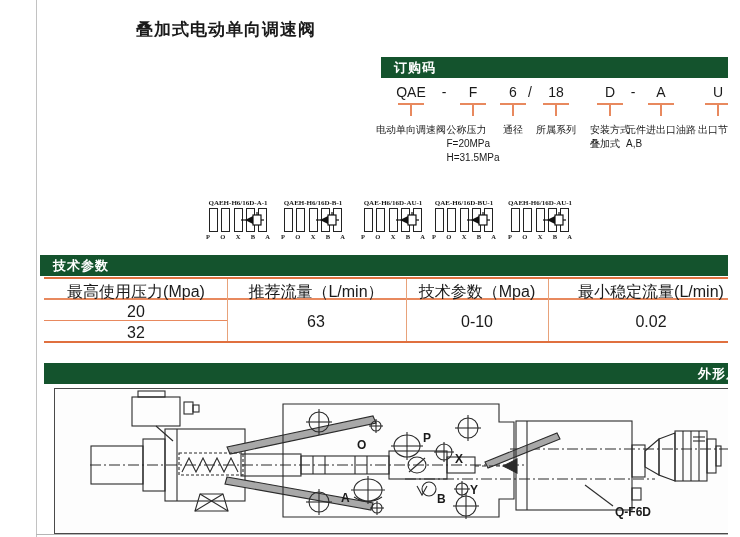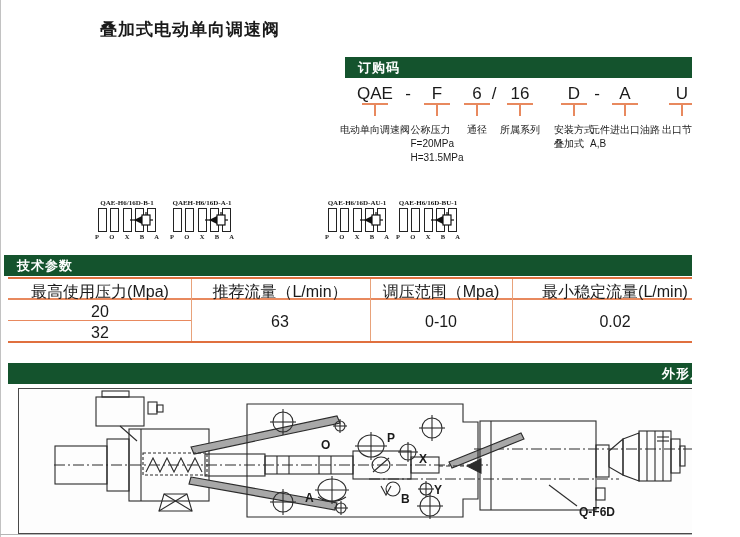--- a/index.html
+++ b/index.html
@@ -1,29 +1,29 @@
 <!DOCTYPE html>
 <html><head>
 <meta charset="utf-8">
 <style>
   html,body{margin:0;padding:0;}
   body{width:740px;height:537px;background:#fff;font-family:"Liberation Sans","DejaVu Sans",sans-serif;color:#1a1a1a;}
-  .page{position:relative;width:692px;height:537px;overflow:hidden;background:#fff;}
+  .page{position:relative;width:692px;height:537px;overflow:hidden;background:#fff;margin-left:36px;}
   .edge-left{position:absolute;left:0;top:0;width:1px;height:537px;background:#c2c2c2;}
   .edge-bottom{position:absolute;left:0;top:534px;width:740px;height:1px;background:#b5b5b5;}
 
   .doc-title{position:absolute;left:100px;top:18px;font-size:17px;font-weight:bold;letter-spacing:1px;}
 
   .banner{position:absolute;height:21px;background:#14532d;color:#fff;font-weight:bold;
           font-size:13px;line-height:21px;padding-left:13px;box-sizing:border-box;letter-spacing:1px;}
   .banner-order{left:345px;top:57px;width:372px;}
   .banner-tech{left:4px;top:255px;width:710px;}
   .banner-outline{left:8px;top:363px;width:710px;text-align:right;}
 
-  .code-item{position:absolute;top:84px;transform:translateX(-50%);font-size:17px;white-space:nowrap;}
+  .code-item{position:absolute;top:84px;transform:translateX(-50%);font-size:14px;white-space:nowrap;}
   .tmark{position:absolute;top:103px;width:26px;height:14px;margin-left:-13px;}
   .tmark::before{content:"";position:absolute;left:0;right:0;top:0;height:2px;background:#e8895e;}
   .tmark::after{content:"";position:absolute;left:50%;top:2px;width:2px;height:11px;margin-left:-1px;background:#e8895e;}
   .code-desc{position:absolute;top:123px;transform:translateX(-50%);text-align:left;
              font-size:10px;line-height:14px;white-space:nowrap;}
 
   .sym{position:absolute;top:199px;width:74px;text-align:center;}
   .sym-label{font-size:7px;font-weight:bold;white-space:nowrap;font-family:"Liberation Serif","DejaVu Serif",serif;}
   .sym-cells{position:relative;width:58px;height:24px;margin:1px auto 0;display:flex;justify-content:space-between;}
   .cell{width:9px;height:24px;border:1px solid #222;box-sizing:border-box;background:transparent;}
@@ -52,21 +52,21 @@
 
   <div class="doc-title">叠加式电动单向调速阀</div>
 
   <div class="banner banner-order">订购码</div>
 
   <span class="code-item" style="left:375px">QAE</span>
   <span class="code-item" style="left:408px">-</span>
   <span class="code-item" style="left:437px">F</span>
   <span class="code-item" style="left:477px">6</span>
   <span class="code-item" style="left:494px">/</span>
-  <span class="code-item" style="left:520px">16</span>
+  <span class="code-item" style="left:520px">18</span>
   <span class="code-item" style="left:574px">D</span>
   <span class="code-item" style="left:597px">-</span>
   <span class="code-item" style="left:625px">A</span>
   <span class="code-item" style="left:682px">U</span>
 
   <div class="tmark" style="left:375px"></div>
   <div class="tmark" style="left:437px"></div>
   <div class="tmark" style="left:477px"></div>
   <div class="tmark" style="left:520px"></div>
   <div class="tmark" style="left:574px"></div>
@@ -92,43 +92,20 @@
     <div>叠加式</div>
   </div>
   <div class="code-desc" style="left:625px">
     <div>元件进出口油路</div>
     <div>A,B</div>
   </div>
   <div class="code-desc" style="left:682px">
     <div>出口节流</div>
   </div>
 
-  <div class="sym" style="left:90px">
-    <div class="sym-label">QAE-H6/16D-B-1</div>
-    <div class="sym-cells">
-      <i class="cell"></i>
-        <i class="cell"></i>
-        <i class="cell"></i>
-        <i class="cell"></i>
-        <i class="cell"></i>
-      <svg class="sym-glyph" width="26" height="16" viewBox="0 0 26 16">
-        <path d="M1,8 H24" stroke="#111" stroke-width="1.2" fill="none"></path>
-        <path d="M13,4 l-8,4 8,4 z" fill="#111"></path>
-        <rect x="13" y="3" width="8" height="10" fill="#fff" stroke="#111" stroke-width="1.2"></rect>
-        <line x1="17" y1="0" x2="17" y2="3" stroke="#111" stroke-width="1.2"></line>
-      </svg>
-    </div>
-    <div class="sym-ports">
-      <span>P</span>
-        <span>O</span>
-        <span>X</span>
-        <span>B</span>
-        <span>A</span>
-    </div>
-  </div>
   <div class="sym" style="left:165px">
     <div class="sym-label">QAEH-H6/16D-A-1</div>
     <div class="sym-cells">
       <i class="cell"></i>
         <i class="cell"></i>
         <i class="cell"></i>
         <i class="cell"></i>
         <i class="cell"></i>
       <svg class="sym-glyph" width="26" height="16" viewBox="0 0 26 16">
         <path d="M1,8 H24" stroke="#111" stroke-width="1.2" fill="none"></path>
@@ -138,20 +115,43 @@
       </svg>
     </div>
     <div class="sym-ports">
       <span>P</span>
         <span>O</span>
         <span>X</span>
         <span>B</span>
         <span>A</span>
     </div>
   </div>
+  <div class="sym" style="left:240px">
+    <div class="sym-label">QAEH-H6/16D-B-1</div>
+    <div class="sym-cells">
+      <i class="cell"></i>
+        <i class="cell"></i>
+        <i class="cell"></i>
+        <i class="cell"></i>
+        <i class="cell"></i>
+      <svg class="sym-glyph" width="26" height="16" viewBox="0 0 26 16">
+        <path d="M1,8 H24" stroke="#111" stroke-width="1.2" fill="none"></path>
+        <path d="M13,4 l-8,4 8,4 z" fill="#111"></path>
+        <rect x="13" y="3" width="8" height="10" fill="#fff" stroke="#111" stroke-width="1.2"></rect>
+        <line x1="17" y1="0" x2="17" y2="3" stroke="#111" stroke-width="1.2"></line>
+      </svg>
+    </div>
+    <div class="sym-ports">
+      <span>P</span>
+        <span>O</span>
+        <span>X</span>
+        <span>B</span>
+        <span>A</span>
+    </div>
+  </div>
   <div class="sym" style="left:320px">
     <div class="sym-label">QAE-H6/16D-AU-1</div>
     <div class="sym-cells">
       <i class="cell"></i>
         <i class="cell"></i>
         <i class="cell"></i>
         <i class="cell"></i>
         <i class="cell"></i>
       <svg class="sym-glyph" width="26" height="16" viewBox="0 0 26 16">
         <path d="M1,8 H24" stroke="#111" stroke-width="1.2" fill="none"></path>
@@ -163,20 +163,43 @@
     <div class="sym-ports">
       <span>P</span>
         <span>O</span>
         <span>X</span>
         <span>B</span>
         <span>A</span>
     </div>
   </div>
   <div class="sym" style="left:391px">
     <div class="sym-label">QAE-H6/16D-BU-1</div>
+    <div class="sym-cells">
+      <i class="cell"></i>
+        <i class="cell"></i>
+        <i class="cell"></i>
+        <i class="cell"></i>
+        <i class="cell"></i>
+      <svg class="sym-glyph" width="26" height="16" viewBox="0 0 26 16">
+        <path d="M1,8 H24" stroke="#111" stroke-width="1.2" fill="none"></path>
+        <path d="M13,4 l-8,4 8,4 z" fill="#111"></path>
+        <rect x="13" y="3" width="8" height="10" fill="#fff" stroke="#111" stroke-width="1.2"></rect>
+        <line x1="17" y1="0" x2="17" y2="3" stroke="#111" stroke-width="1.2"></line>
+      </svg>
+    </div>
+    <div class="sym-ports">
+      <span>P</span>
+        <span>O</span>
+        <span>X</span>
+        <span>B</span>
+        <span>A</span>
+    </div>
+  </div>
+  <div class="sym" style="left:467px">
+    <div class="sym-label">QAEH-H6/16D-AU-1</div>
     <div class="sym-cells">
       <i class="cell"></i>
         <i class="cell"></i>
         <i class="cell"></i>
         <i class="cell"></i>
         <i class="cell"></i>
       <svg class="sym-glyph" width="26" height="16" viewBox="0 0 26 16">
         <path d="M1,8 H24" stroke="#111" stroke-width="1.2" fill="none"></path>
         <path d="M13,4 l-8,4 8,4 z" fill="#111"></path>
         <rect x="13" y="3" width="8" height="10" fill="#fff" stroke="#111" stroke-width="1.2"></rect>
@@ -198,21 +221,21 @@
     <div class="tt-hline top"></div>
     <div class="tt-hline head"></div>
     <div class="tt-hline mid"></div>
     <div class="tt-hline bot"></div>
     <div class="tt-vline" style="left:183px"></div>
     <div class="tt-vline" style="left:362px"></div>
     <div class="tt-vline" style="left:504px"></div>
 
     <div class="tt-cell" style="left:92px;top:5px">最高使用压力(Mpa)</div>
     <div class="tt-cell" style="left:272px;top:5px">推荐流量（L/min）</div>
-    <div class="tt-cell" style="left:433px;top:5px">调压范围（Mpa)</div>
+    <div class="tt-cell" style="left:433px;top:5px">技术参数（Mpa)</div>
     <div class="tt-cell" style="left:607px;top:5px">最小稳定流量(L/min)</div>
 
     <div class="tt-cell" style="left:92px;top:26px">20</div>
     <div class="tt-cell" style="left:92px;top:47px">32</div>
     <div class="tt-cell" style="left:272px;top:36px">63</div>
     <div class="tt-cell" style="left:433px;top:36px">0-10</div>
     <div class="tt-cell" style="left:607px;top:36px">0.02</div>
   </div>
 
   <div class="banner banner-outline">外形尺寸</div>

